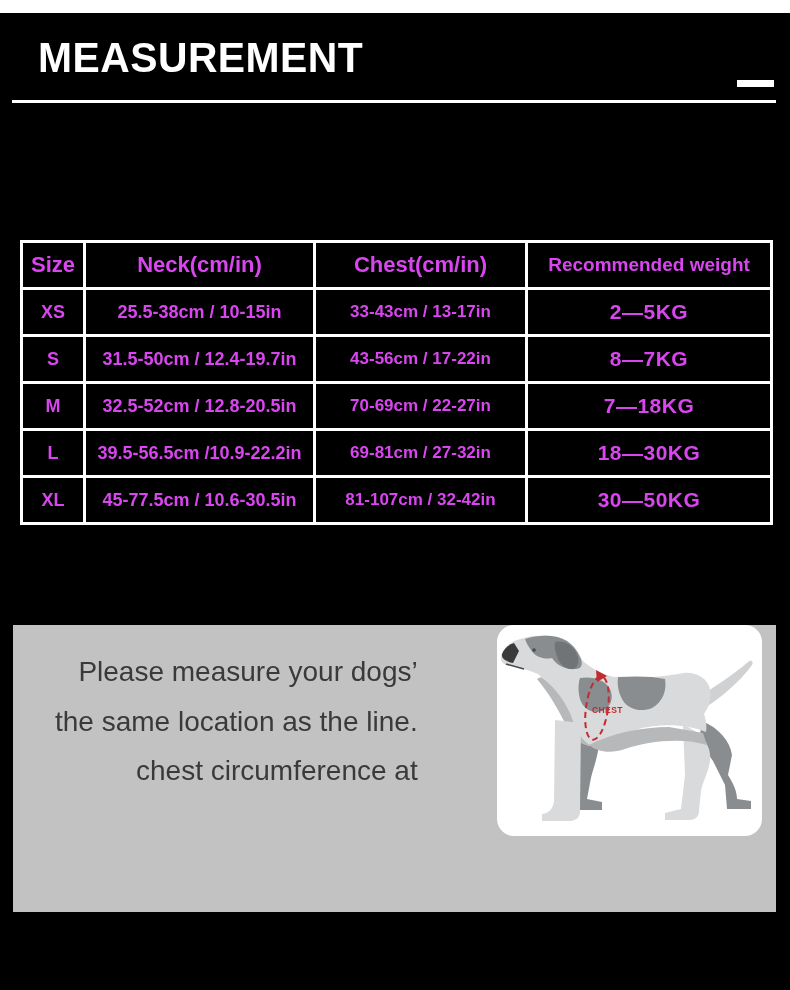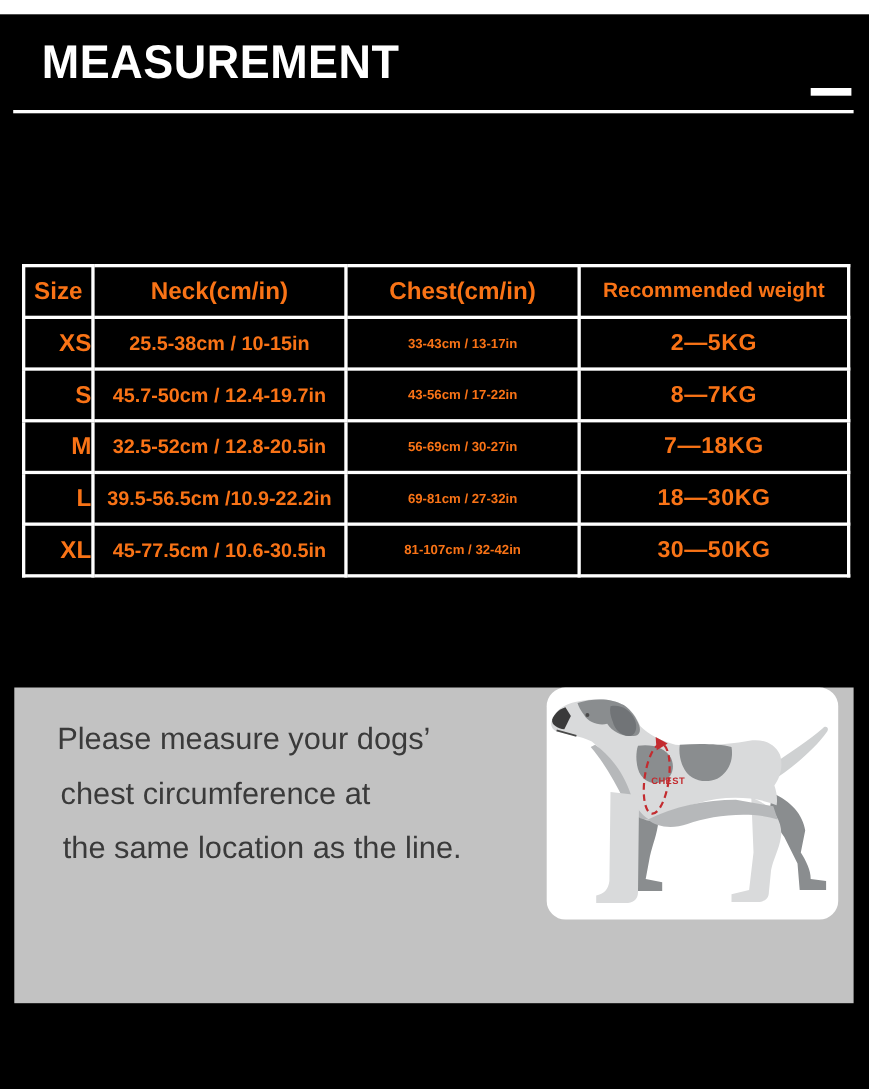--- a/index.html
+++ b/index.html
@@ -5,32 +5,32 @@
   html,body{margin:0;padding:0;background:#000;}
   .page{position:relative;width:790px;height:990px;background:#000;overflow:hidden;
         font-family:"Liberation Sans",sans-serif;}
   .top-strip{position:absolute;left:0;top:0;width:790px;height:13px;background:#ffffff;}
   .title{position:absolute;left:38px;top:33px;margin:0;color:#fff;font-size:43px;font-weight:bold;
          letter-spacing:.5px;transform:scaleX(.95);transform-origin:left center;white-space:nowrap;}
   .header-underline{position:absolute;left:12px;top:100px;width:764px;height:3px;background:#fff;}
   .header-dash{position:absolute;left:737px;top:80px;width:37px;height:7px;background:#fff;}
 
   table.size-table{position:absolute;left:20px;top:240px;width:750px;border-collapse:collapse;
-        table-layout:fixed;color:#f97316;text-align:center;background:#000;}
+        table-layout:fixed;color:#d946ef;text-align:center;background:#000;}
   .size-table th,.size-table td{border:3px solid #fff;height:44px;padding:0;vertical-align:middle;
         font-weight:bold;white-space:nowrap;overflow:hidden;}
   col.c-size{width:63px;} col.c-neck{width:230px;} col.c-chest{width:212px;} col.c-weight{width:245px;}
   .h-size,.h-neck,.h-chest{font-size:22px;}
   .h-weight{font-size:19px;}
-  .td-size{font-size:22px;text-align:right;}
+  .td-size{font-size:18px;}
   .td-neck{font-size:18px;}
-  .td-chest{font-size:12px;}
+  .td-chest{font-size:17px;}
   .td-weight{font-size:21px;letter-spacing:.5px;}
 
-  .note-panel{position:absolute;left:13px;top:625px;width:763px;height:287px;background:#c2c2c2;}
+  .note-panel{position:absolute;left:13px;top:625px;width:763px;height:287px;background:#c2c2c2;text-align:right;}
   .note-text{position:absolute;left:39px;top:22px;color:#3a3a3a;font-size:28px;line-height:49.5px;}
   .note-text p{margin:0;white-space:nowrap;}
   .note-text p:nth-child(2){padding-left:3px;}
   .note-text p:nth-child(3){padding-left:5px;}
 
   .dog-card{position:absolute;left:484px;top:0;width:265px;height:211px;background:#ffffff;border-radius:17px;}
   .dog-card svg{display:block;}
   .chest-label{font-family:"Liberation Sans",sans-serif;font-weight:bold;font-size:8.5px;letter-spacing:.4px;}
 </style>
 </head>
@@ -61,50 +61,50 @@
     </thead>
     <tbody>
       <tr>
         <td class="td-size">XS</td>
         <td class="td-neck">25.5-38cm / 10-15in</td>
         <td class="td-chest">33-43cm / 13-17in</td>
         <td class="td-weight">2—5KG</td>
       </tr>
       <tr>
         <td class="td-size">S</td>
-        <td class="td-neck">45.7-50cm / 12.4-19.7in</td>
+        <td class="td-neck">31.5-50cm / 12.4-19.7in</td>
         <td class="td-chest">43-56cm / 17-22in</td>
         <td class="td-weight">8—7KG</td>
       </tr>
       <tr>
         <td class="td-size">M</td>
         <td class="td-neck">32.5-52cm / 12.8-20.5in</td>
-        <td class="td-chest">56-69cm / 30-27in</td>
+        <td class="td-chest">70-69cm / 22-27in</td>
         <td class="td-weight">7—18KG</td>
       </tr>
       <tr>
         <td class="td-size">L</td>
         <td class="td-neck">39.5-56.5cm /10.9-22.2in</td>
         <td class="td-chest">69-81cm / 27-32in</td>
         <td class="td-weight">18—30KG</td>
       </tr>
       <tr>
         <td class="td-size">XL</td>
         <td class="td-neck">45-77.5cm / 10.6-30.5in</td>
         <td class="td-chest">81-107cm / 32-42in</td>
         <td class="td-weight">30—50KG</td>
       </tr>
     </tbody>
   </table>
 
   <section class="note-panel">
     <div class="note-text">
       <p>Please measure your dogs’</p>
+      <p>the same location as the line.</p>
       <p>chest circumference at</p>
-      <p>the same location as the line.</p>
     </div>
 
     <div class="dog-card">
       <svg width="265" height="211" viewBox="0 0 265 211" xmlns="http://www.w3.org/2000/svg">
 
         <path fill="#cfd1d2" d="M196,76 C214,64 236,50 251,37 C254,34 257,37 255,40 C243,57 222,74 205,85 C199,89 192,80 196,76 Z"></path>
 
         <path fill="#8a8d8f" d="M82,98 L104,100 L101,126 C99,138 95,146 93,158 L90,174 L105,177 L105,185 L80,185 L81,128 Z"></path>
 
         <path fill="#8a8d8f" d="M205,96 C222,103 233,116 235,130 L231,150 C236,158 240,166 240,174 L254,176 L254,184 L230,184 L228,160 L216,136 L202,116 Z"></path>

